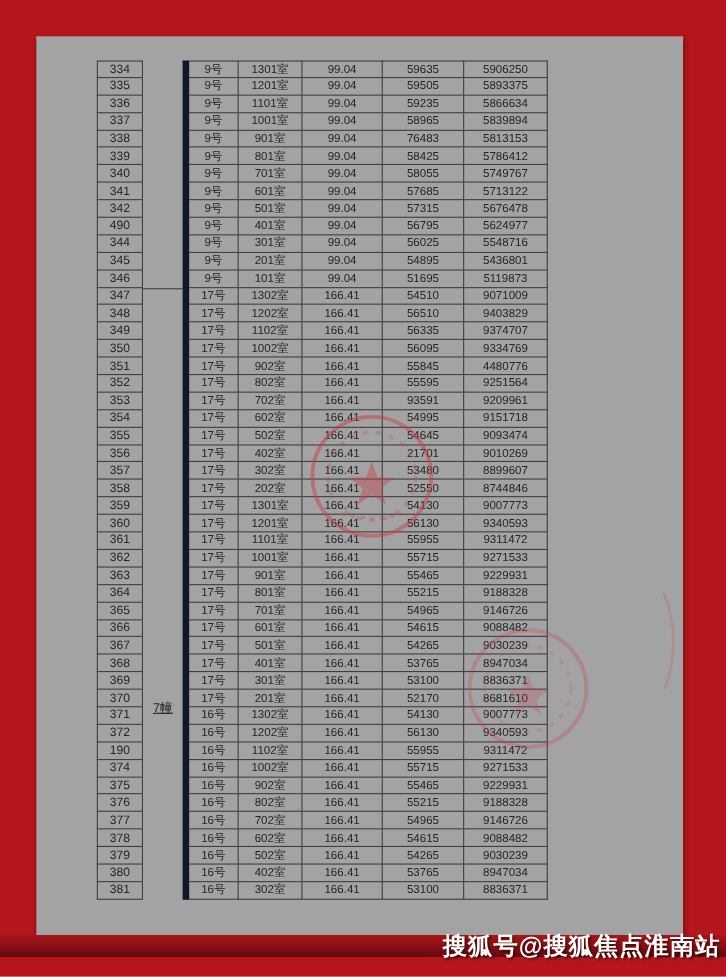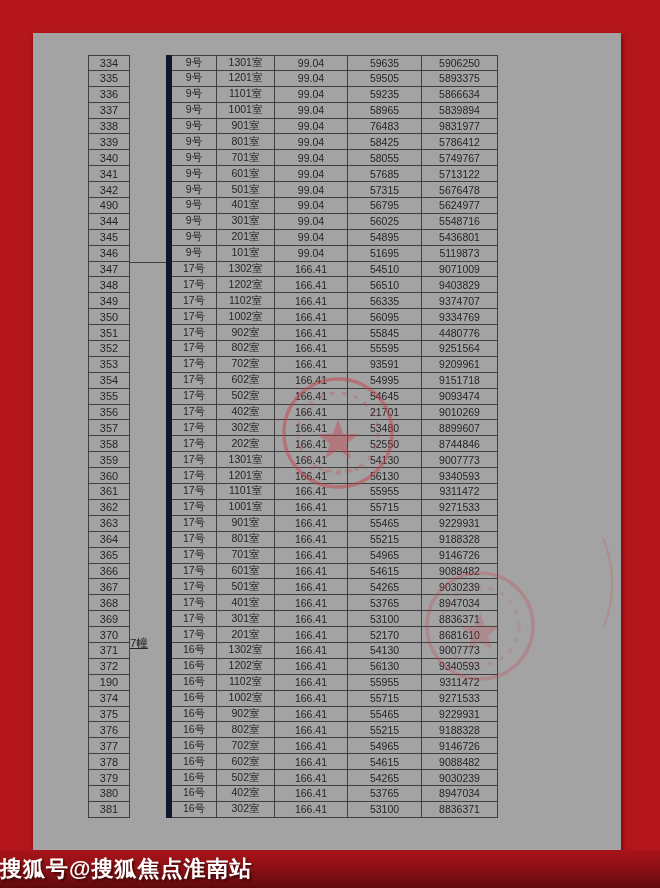--- a/index.html
+++ b/index.html
@@ -7,37 +7,37 @@
   .canvas{position:relative;width:660px;height:888px;background:#b5161b;overflow:hidden;}
   .page{position:absolute;left:33px;top:33px;width:588px;height:817px;background:#a3a3a3;
         box-shadow:0 3px 3px rgba(50,0,0,.55),3px 2px 4px rgba(50,0,0,.25);}
   
   .numcol{position:absolute;left:55px;top:22px;width:42px;}
   .numcell{box-sizing:border-box;width:42px;height:15.9px;border:1px solid #3f3f3f;border-top:0;
            display:flex;align-items:center;justify-content:center;
            font-size:11px;color:#242424;}
   .numcell.first{border-top:1px solid #3f3f3f;}
   
-  .building-label{position:absolute;left:97px;top:603px;width:36px;text-align:left;
+  .building-label{position:absolute;left:97px;top:603px;width:36px;text-align:center;
                   font-size:11.5px;color:#242424;text-decoration:underline;}
   .building-divider{position:absolute;left:97px;top:228.5px;width:36px;height:0;
                     border-top:1px solid #3f3f3f;}
   
   .maintbl{position:absolute;left:133px;top:22px;width:327px;border-left:6px solid #0f172a;}
   .mrow{display:grid;grid-template-columns:45px 58px 73px 74px 76px;height:15.9px;box-sizing:border-box;}
   .mcell{box-sizing:border-box;border-right:1px solid #3f3f3f;border-bottom:1px solid #3f3f3f;
          display:flex;align-items:center;justify-content:center;
          font-size:10.5px;color:#242424;}
   .mrow.first .mcell{border-top:1px solid #3f3f3f;}
   
   .stamps{position:absolute;left:0;top:0;pointer-events:none;}
   
-  .footer-band{position:absolute;left:0;top:850px;width:660px;height:38px;
+  .footer-band{position:absolute;left:0;top:850px;width:660px;height:20px;
                background:linear-gradient(180deg,#a81419 0%,#8e1115 45%,#5f0a0d 100%);
-               display:flex;align-items:center;}
+               display:flex;align-items:center;justify-content:flex-end;}
   .footer-text{font-size:22px;font-weight:bold;color:#ffffff;letter-spacing:1px;
                padding-right:5px;text-shadow:2px 2px 2px rgba(0,0,0,.45);}
 </style>
 </head>
 <body>
 
 <div class="canvas">
   <div class="page">
 
     <div class="numcol">
@@ -121,21 +121,21 @@
           <div class="mcell">1001室</div>
           <div class="mcell">99.04</div>
           <div class="mcell">58965</div>
           <div class="mcell">5839894</div>
         </div>
         <div class="mrow">
           <div class="mcell">9号</div>
           <div class="mcell">901室</div>
           <div class="mcell">99.04</div>
           <div class="mcell">76483</div>
-          <div class="mcell">9831977</div>
+          <div class="mcell">5813153</div>
         </div>
         <div class="mrow">
           <div class="mcell">9号</div>
           <div class="mcell">801室</div>
           <div class="mcell">99.04</div>
           <div class="mcell">58425</div>
           <div class="mcell">5786412</div>
         </div>
         <div class="mrow">
           <div class="mcell">9号</div>

